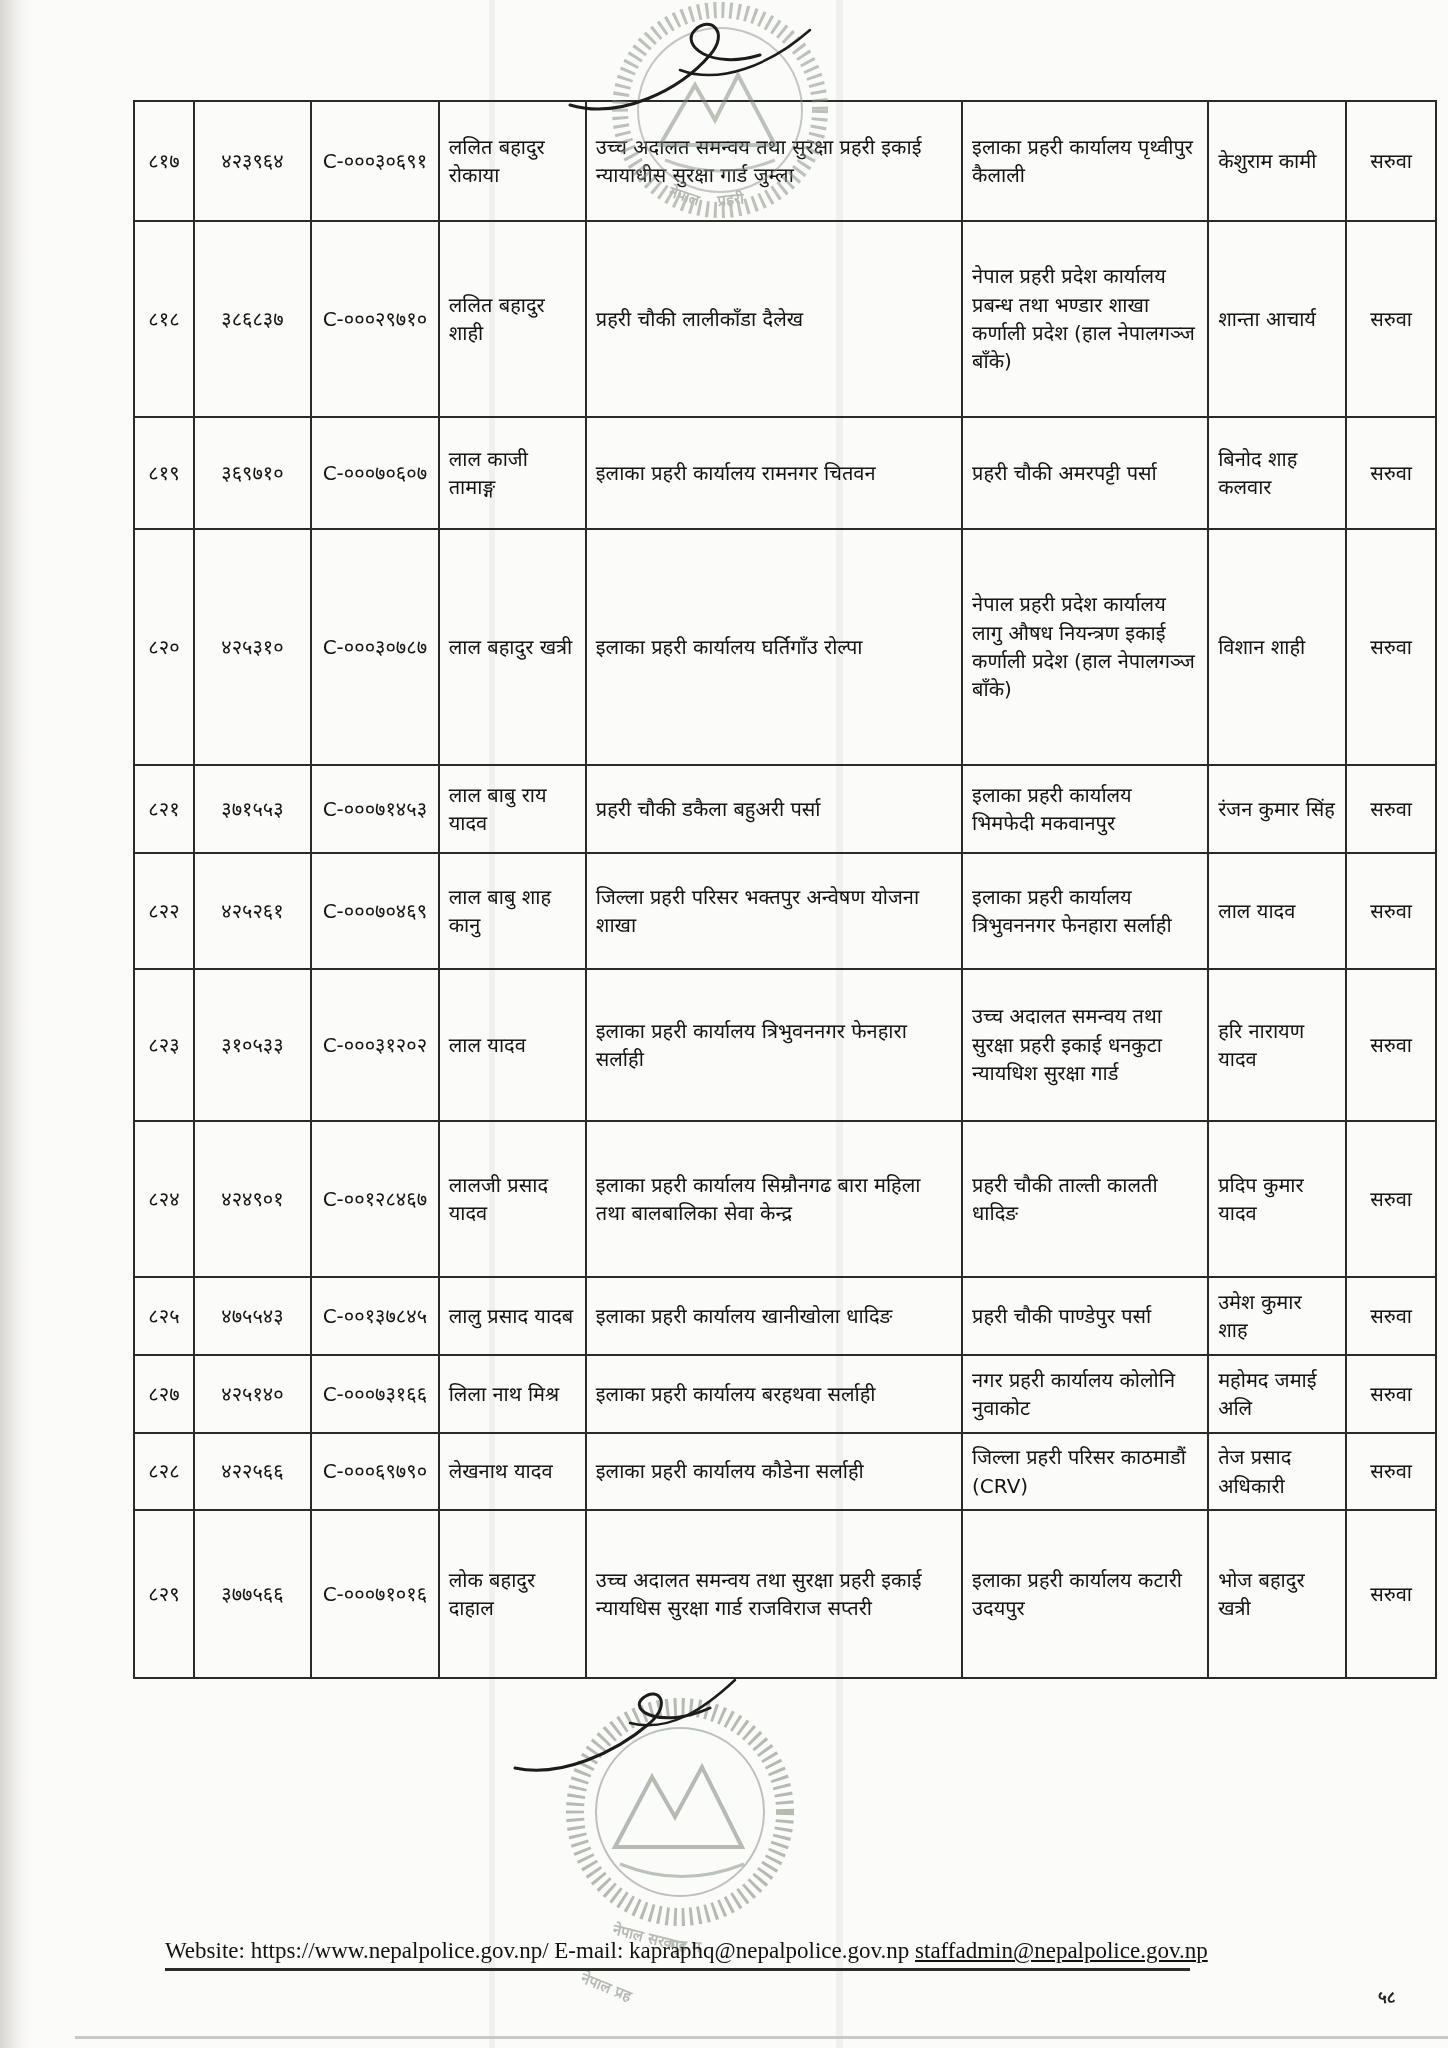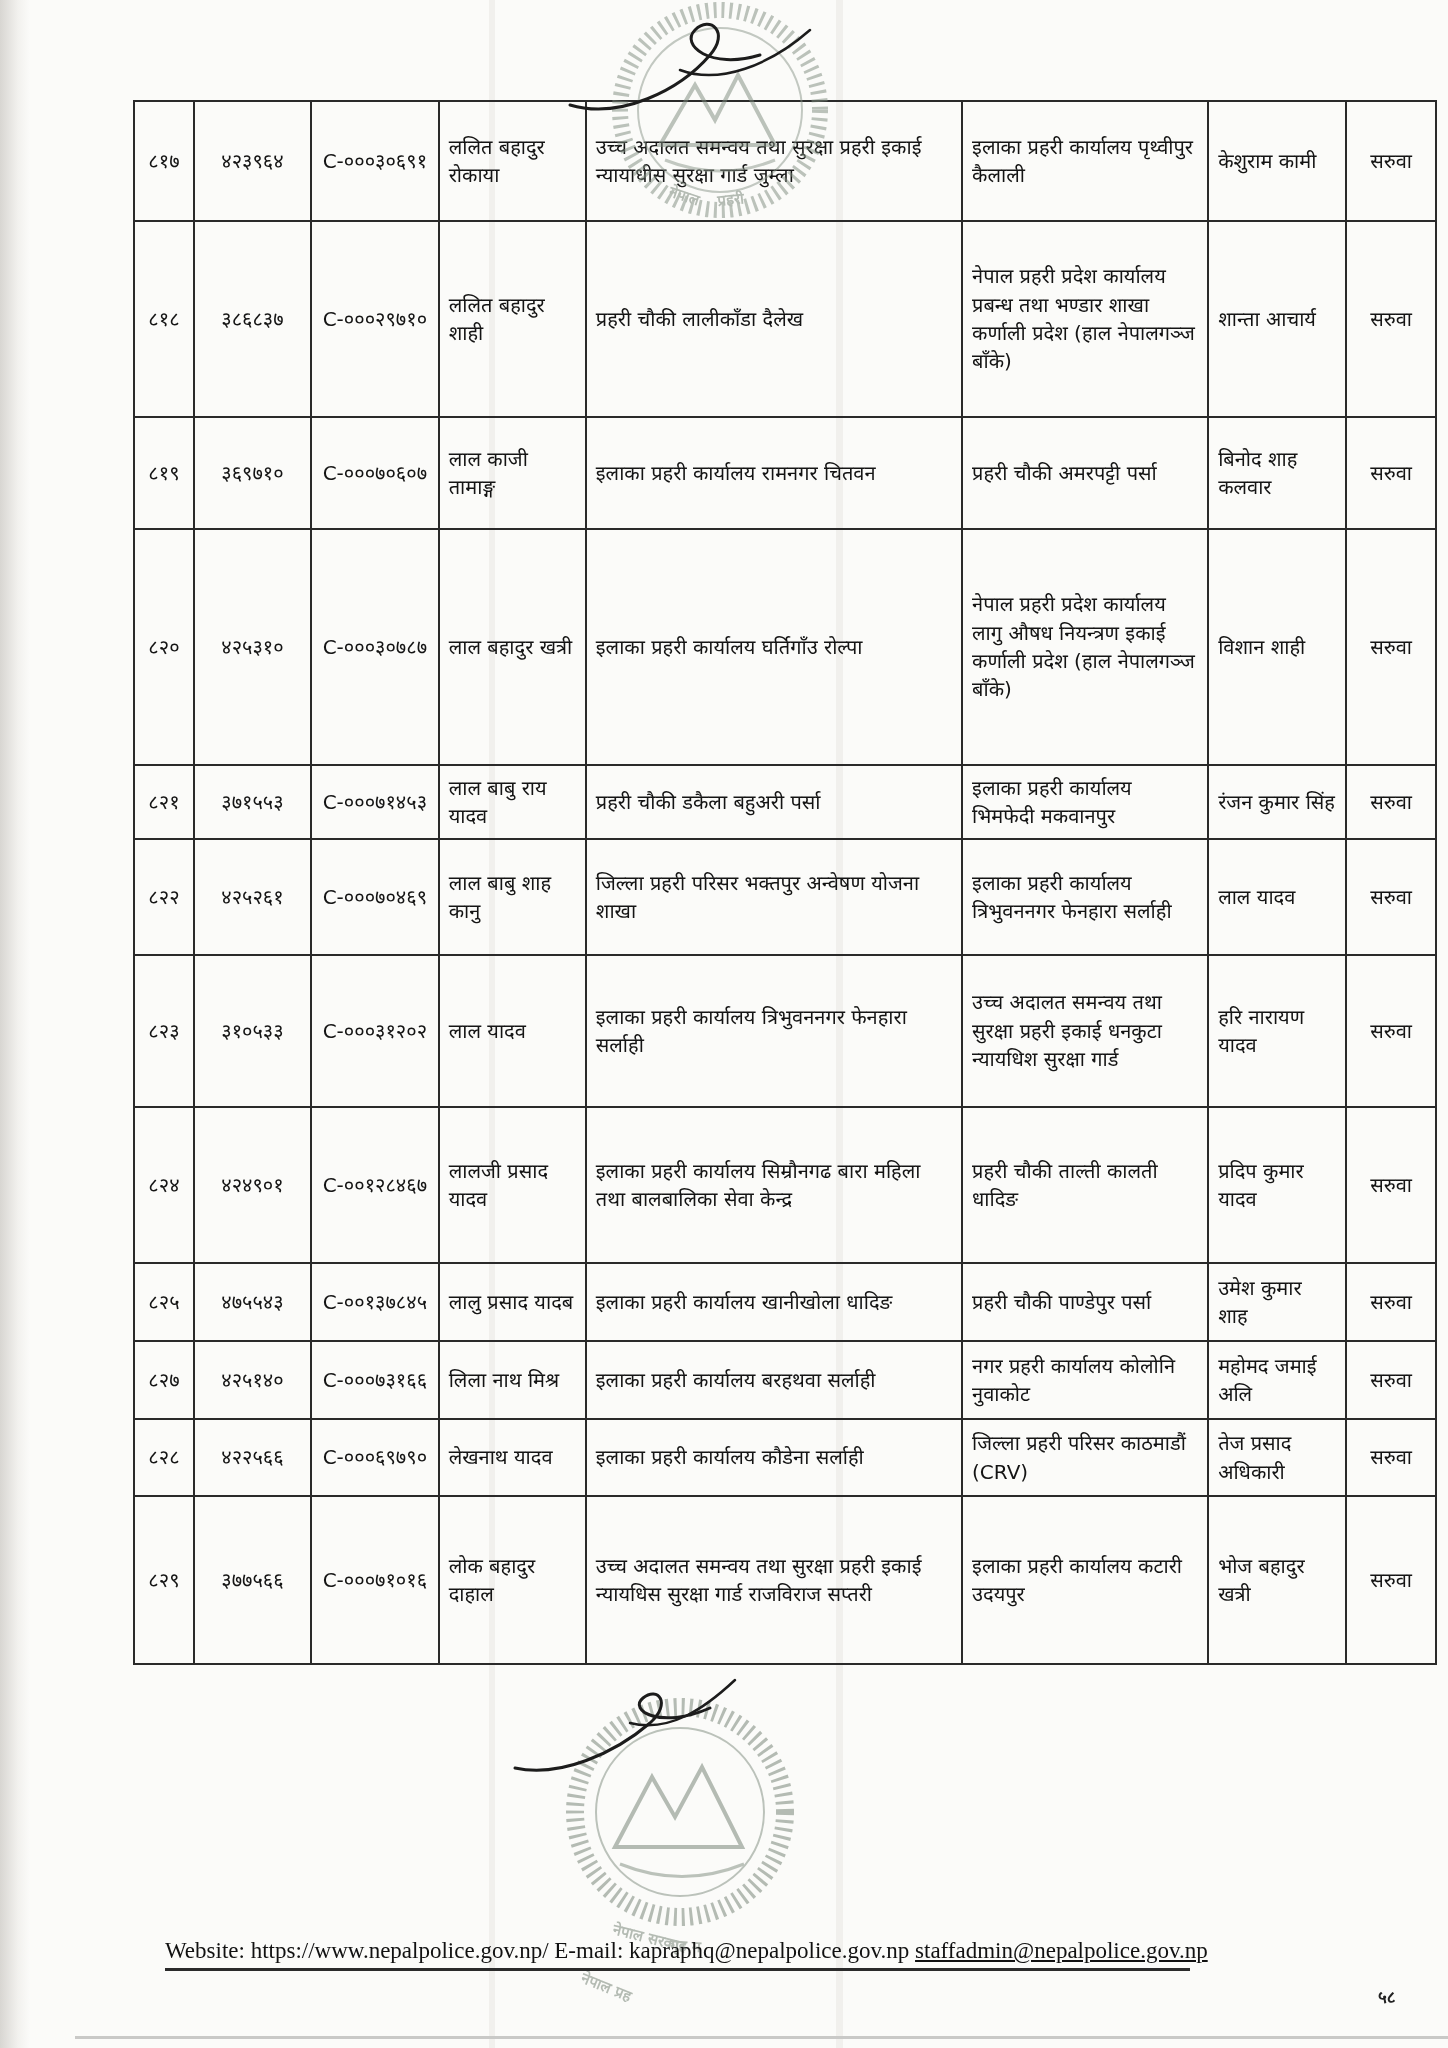--- a/index.html
+++ b/index.html
@@ -106,21 +106,21 @@
       <tr style="height: 236px;">
     <td class="c-sn">८२०</td>
     <td class="c-no">४२५३१०</td>
     <td class="c-code">C-०००३०७८७</td>
     <td class="c-name">लाल बहादुर खत्री</td>
     <td class="c-from">इलाका प्रहरी कार्यालय घर्तिगाँउ रोल्पा</td>
     <td class="c-to">नेपाल प्रहरी प्रदेश कार्यालय लागु औषध नियन्त्रण इकाई कर्णाली प्रदेश (हाल नेपालगञ्ज बाँके)</td>
     <td class="c-rec">विशान शाही</td>
     <td class="c-status">सरुवा</td>
   </tr>
-      <tr style="height: 74px;">
+      <tr style="height: 88px;">
     <td class="c-sn">८२१</td>
     <td class="c-no">३७१५५३</td>
     <td class="c-code">C-०००७१४५३</td>
     <td class="c-name">लाल बाबु राय यादव</td>
     <td class="c-from">प्रहरी चौकी डकैला बहुअरी पर्सा</td>
     <td class="c-to">इलाका प्रहरी कार्यालय भिमफेदी मकवानपुर</td>
     <td class="c-rec">रंजन कुमार सिंह</td>
     <td class="c-status">सरुवा</td>
   </tr>
       <tr style="height: 116px;">

